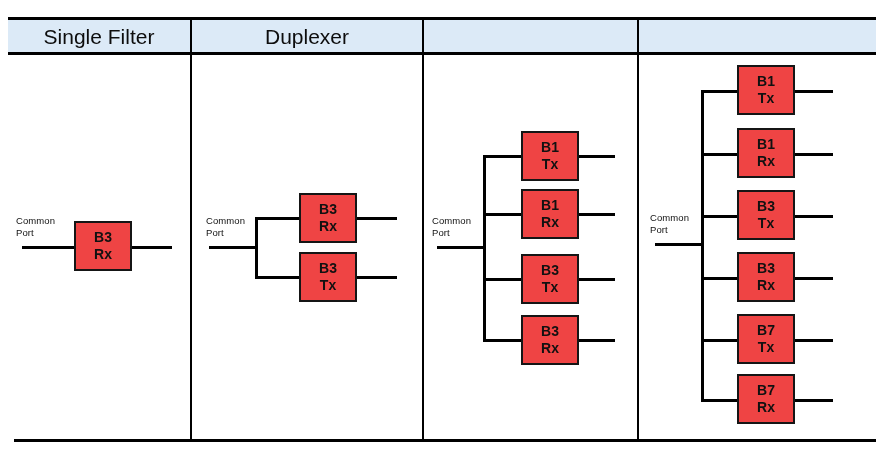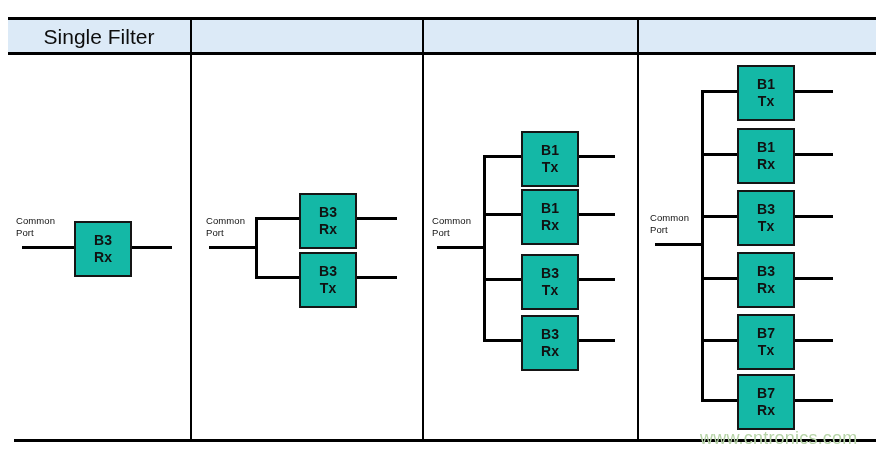--- a/index.html
+++ b/index.html
@@ -57,22 +57,22 @@
     font-weight: 400;
     color: #0d0d0d;
     letter-spacing: 0px;
     white-space: nowrap;
   }
 
   
   .fbox {
     position: absolute;
     width: 58px;
-    height: 56px;
-    background: #14b8a6;
+    height: 50px;
+    background: #ef4444;
     border: 2px solid #151515;
     box-sizing: border-box;
     display: flex;
     flex-direction: column;
     align-items: center;
     justify-content: center;
     font-size: 14px;
     font-weight: bold;
     color: #111111;
     line-height: 1.18;
@@ -122,20 +122,21 @@
   <div class="header-band"></div>
   <div class="hrule top"></div>
   <div class="hrule under"></div>
   <div class="hrule bottom"></div>
 
   <div class="vrule" style="left:190px; top:17px; height:425px;"></div>
   <div class="vrule" style="left:422px; top:17px; height:425px;"></div>
   <div class="vrule" style="left:637px; top:17px; height:425px;"></div>
 
   <div class="col-header" style="left:8px;   width:182px;">Single Filter</div>
+  <div class="col-header" style="left:192px; width:230px;">Duplexer</div>
 
   <div class="cp-label" style="left:16px; top:215px;">
     <span>Common</span><br>
     <span>Port</span>
   </div>
 
   <div class="wire-h" style="left:22px; top:246px; width:52px;"></div>
 
   <div class="fbox" style="left:74px; top:221px;">
     <span>B3</span>
@@ -245,15 +246,14 @@
     <span>Rx</span>
   </div>
 
   <div class="wire-h" style="left:795px; top:90px;  width:38px;"></div>
   <div class="wire-h" style="left:795px; top:153px; width:38px;"></div>
   <div class="wire-h" style="left:795px; top:215px; width:38px;"></div>
   <div class="wire-h" style="left:795px; top:277px; width:38px;"></div>
   <div class="wire-h" style="left:795px; top:339px; width:38px;"></div>
   <div class="wire-h" style="left:795px; top:399px; width:38px;"></div>
 
-  <div class="watermark">www.cntronics.com</div>
 
 </div>
 
 </body></html>

